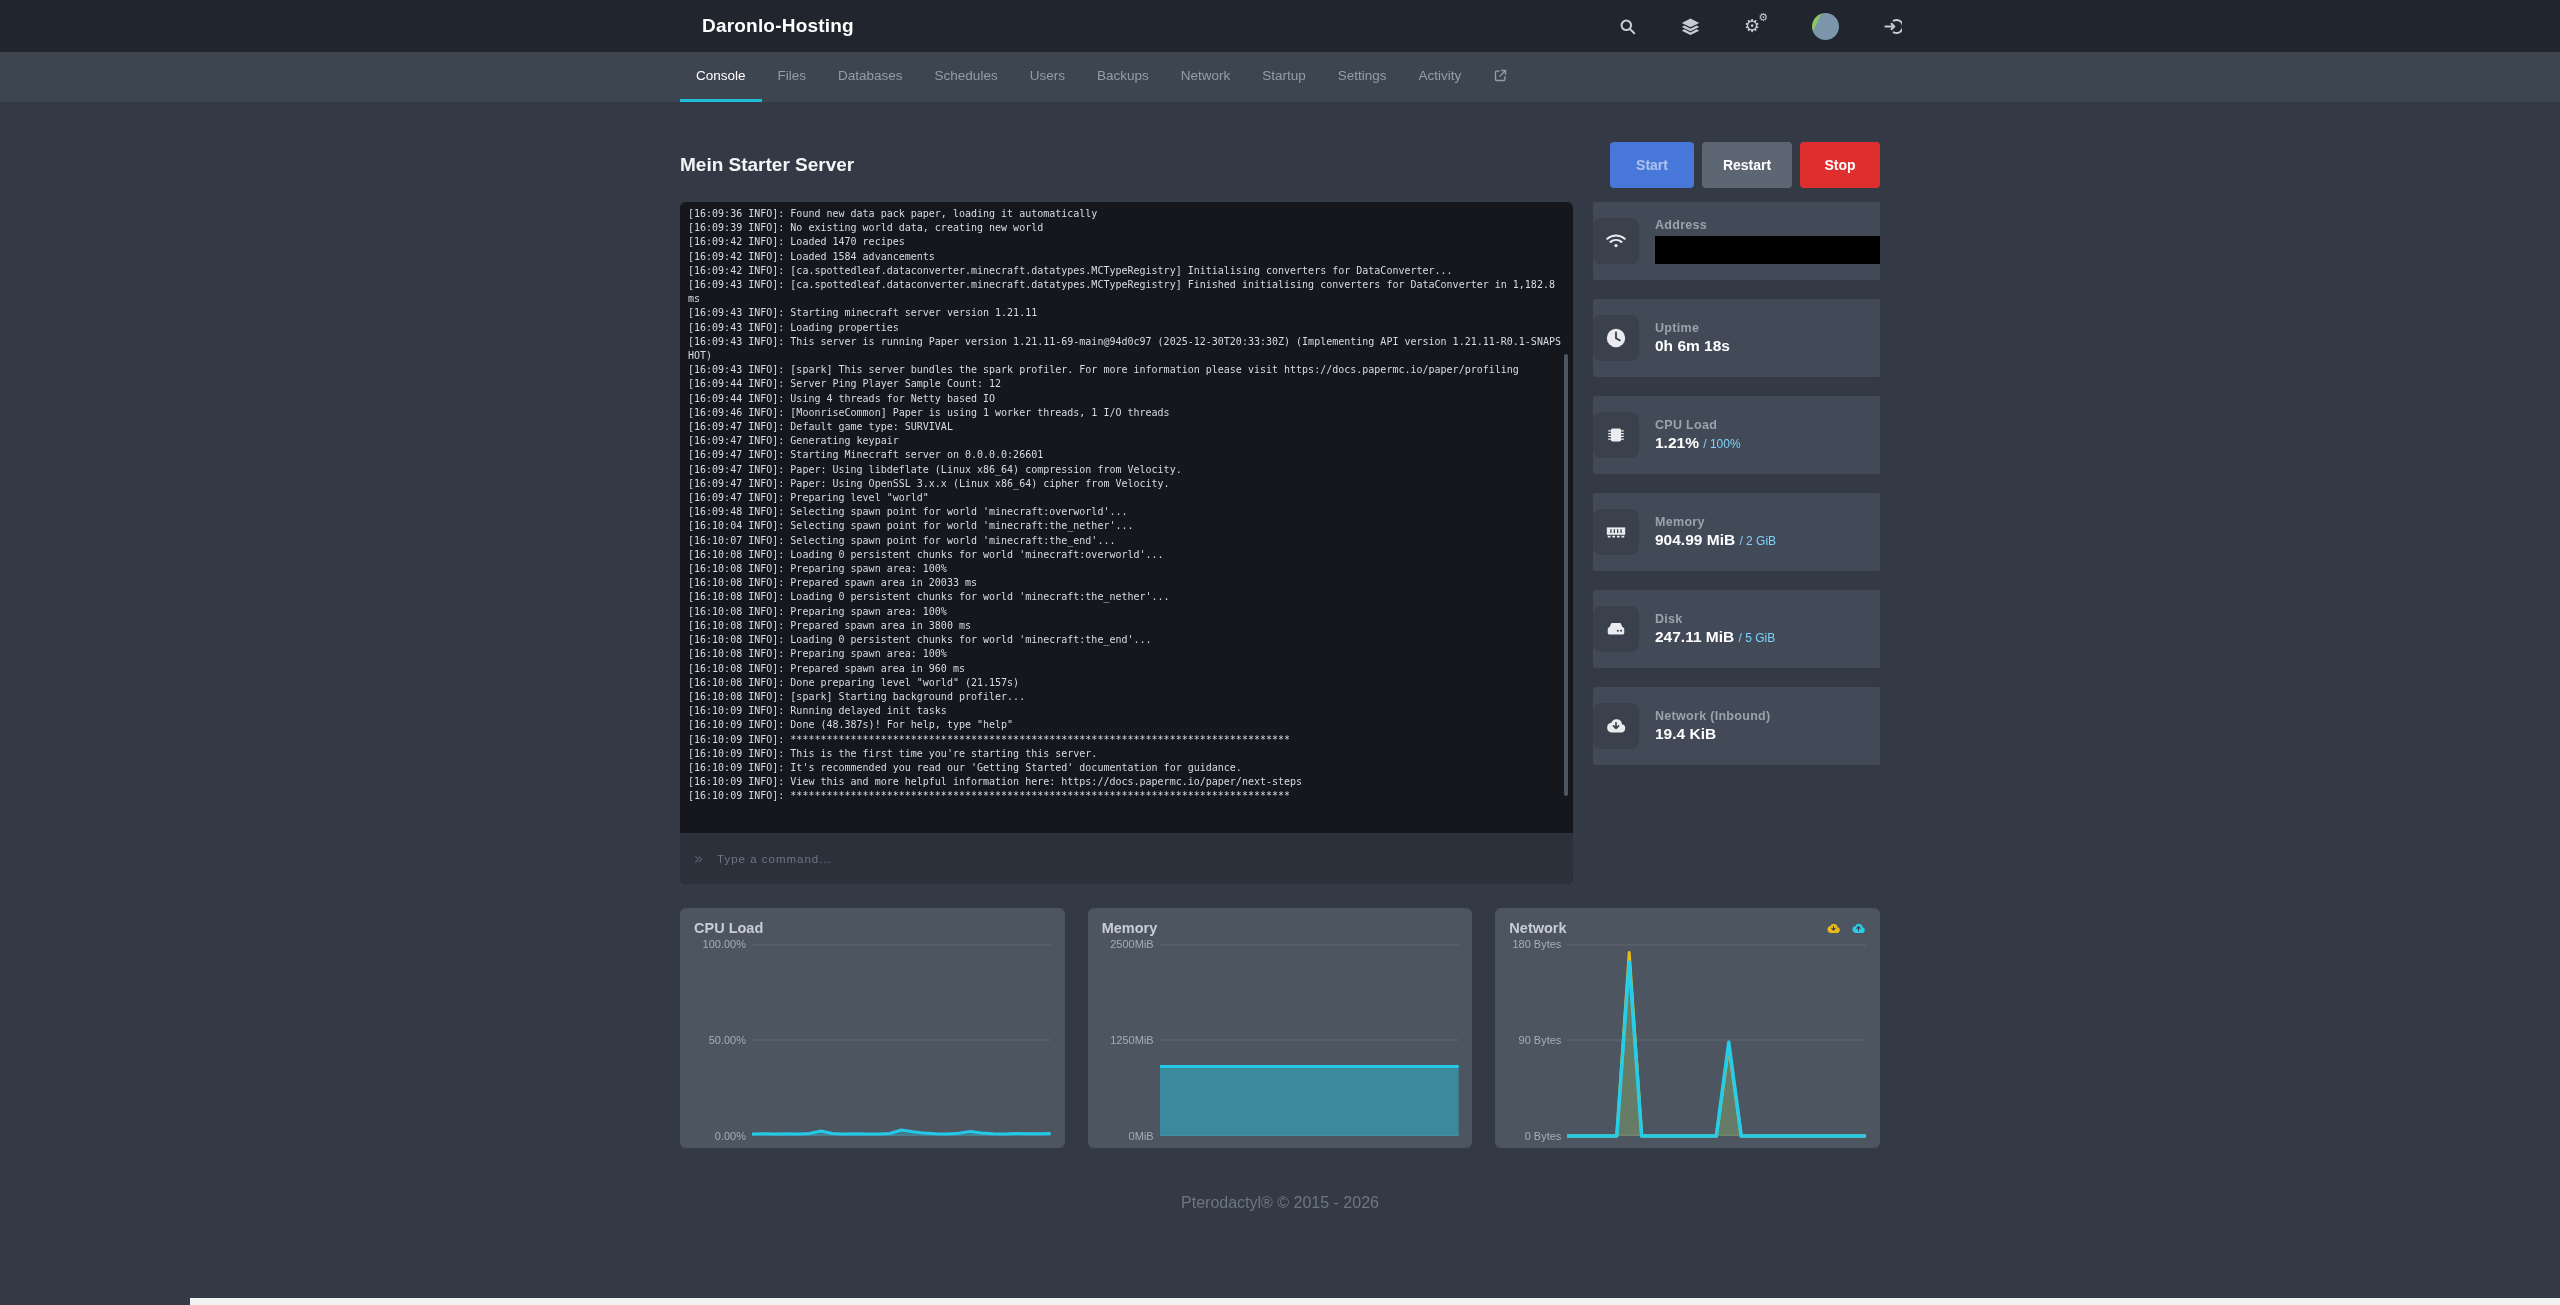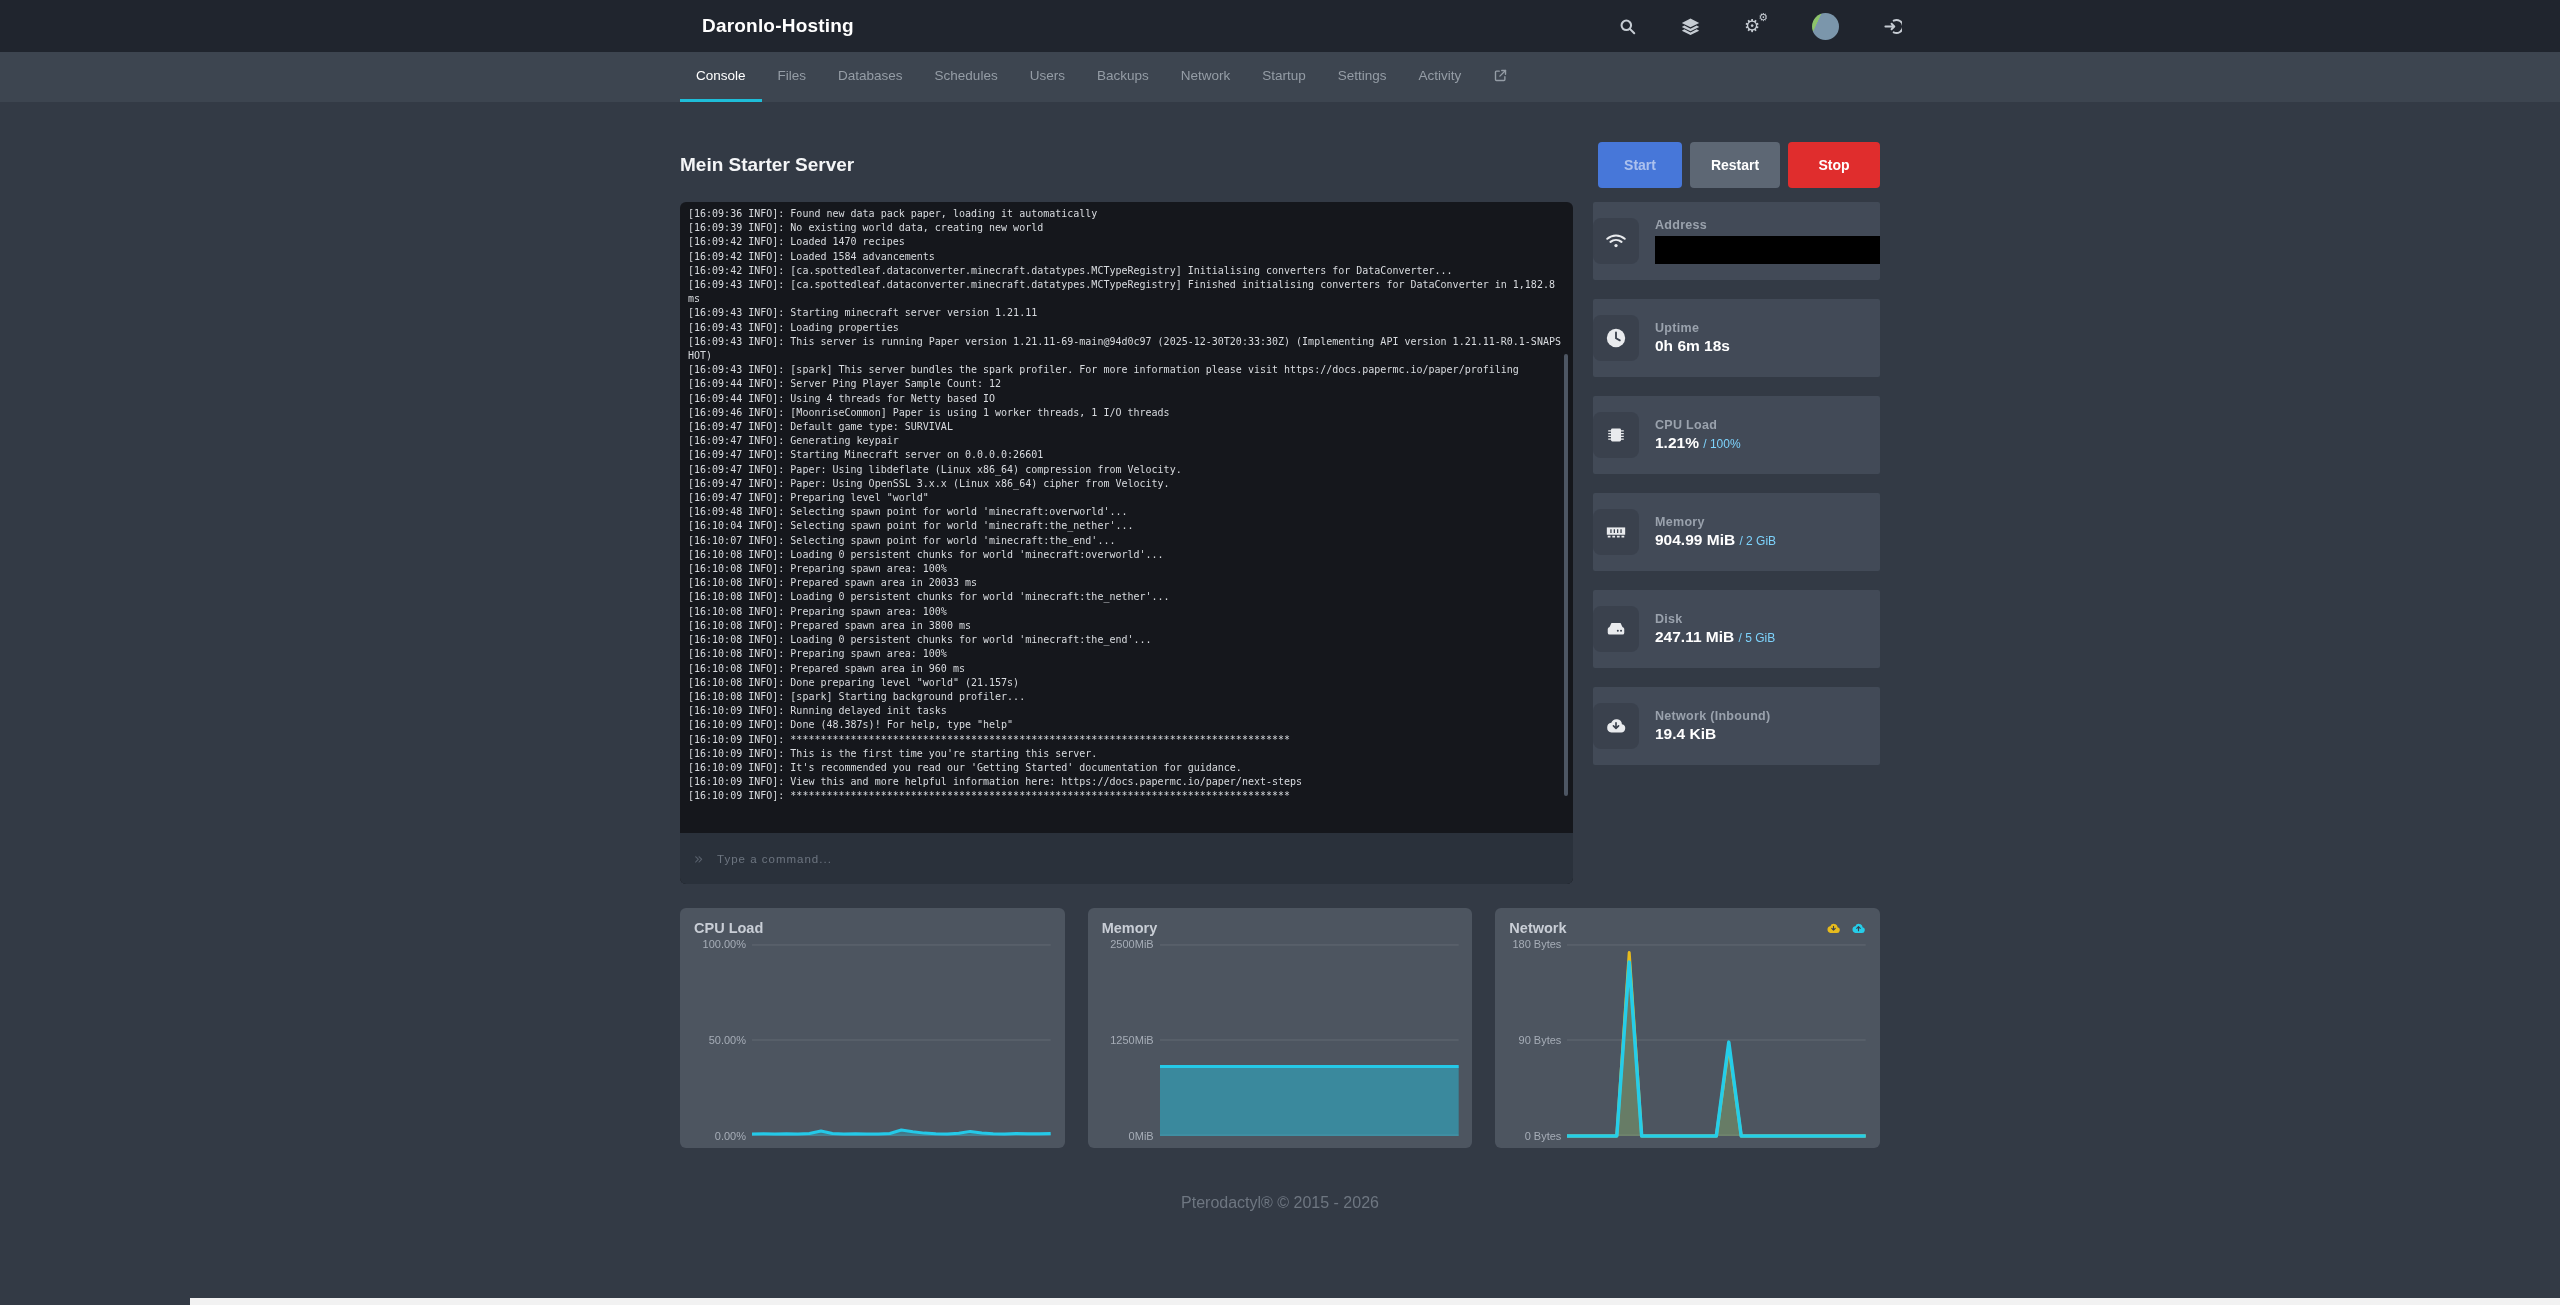--- a/index.html
+++ b/index.html
@@ -30,21 +30,21 @@
   .tab-ext svg { width:15px; height:15px; }
 
   
   .title-row { margin-top:40px; display:flex; justify-content:space-between; align-items:center; height:46px; }
   h1 { color:#f4f5f7; font-size:19px; margin:0; font-weight:bold; }
   .power-buttons { display:flex; gap:8px; }
   .btn { height:46px; border:none; border-radius:4px; font-weight:bold; font-size:14px;
     font-family:inherit; cursor:pointer; }
   .btn-start { width:84px; background:#4777d9; color:rgba(255,255,255,.55); }
   .btn-restart { width:90px; background:#5d6774; color:#ffffff; }
-  .btn-stop { width:92px; background:#e02d2d; color:#ffffff; }
+  .btn-stop { width:80px; background:#e02d2d; color:#ffffff; }
 
   
   .console-row { display:flex; gap:20px; margin-top:14px; align-items:flex-start; }
   .console { width:893px; position:relative; border-radius:6px; overflow:hidden; background:#15171c; }
   .console-log { height:631px; padding:5px 7px 5px 8px; color:#d8dbdf;
     font-family:"DejaVu Sans Mono", monospace; font-size:10px; line-height:14.2px;
     white-space:pre-wrap; word-break:break-all; overflow:hidden; }
   .console-scrollbar { position:absolute; right:5px; top:152px; width:4px; height:442px;
     background:#4d5663; border-radius:2px; cursor:pointer; }
   .console-input-row { height:51px; background:#2a313b; display:flex; align-items:center;

